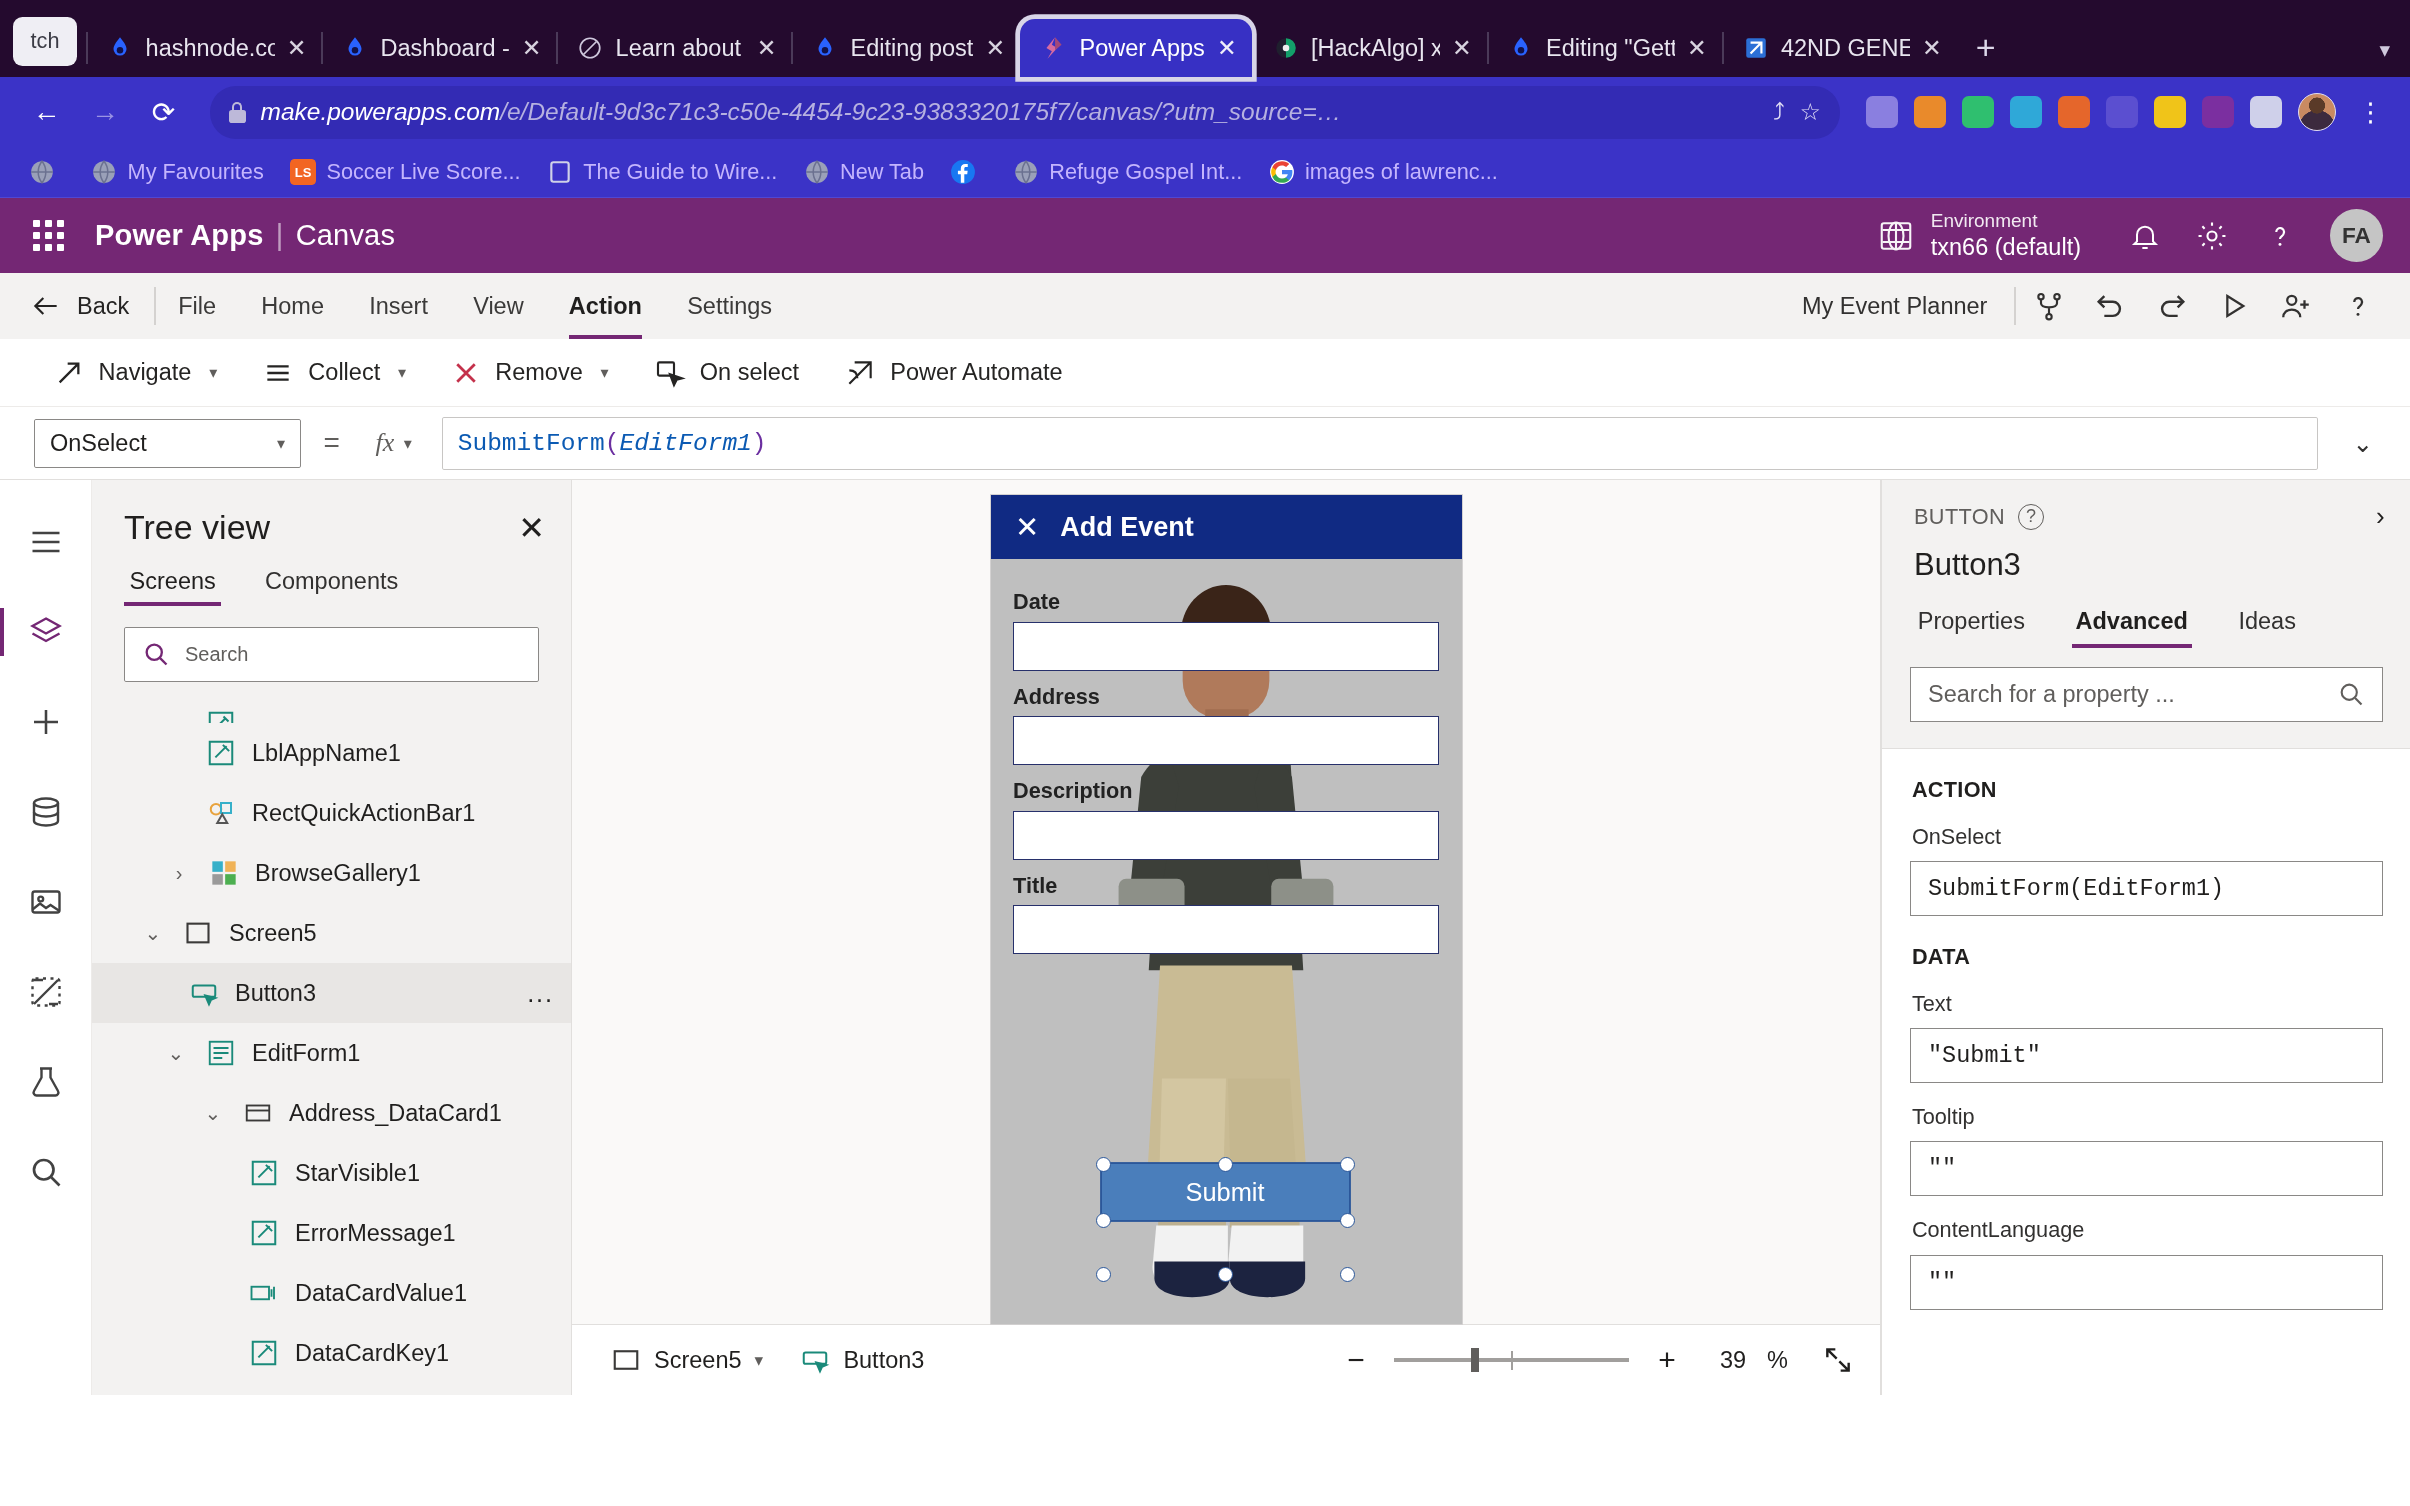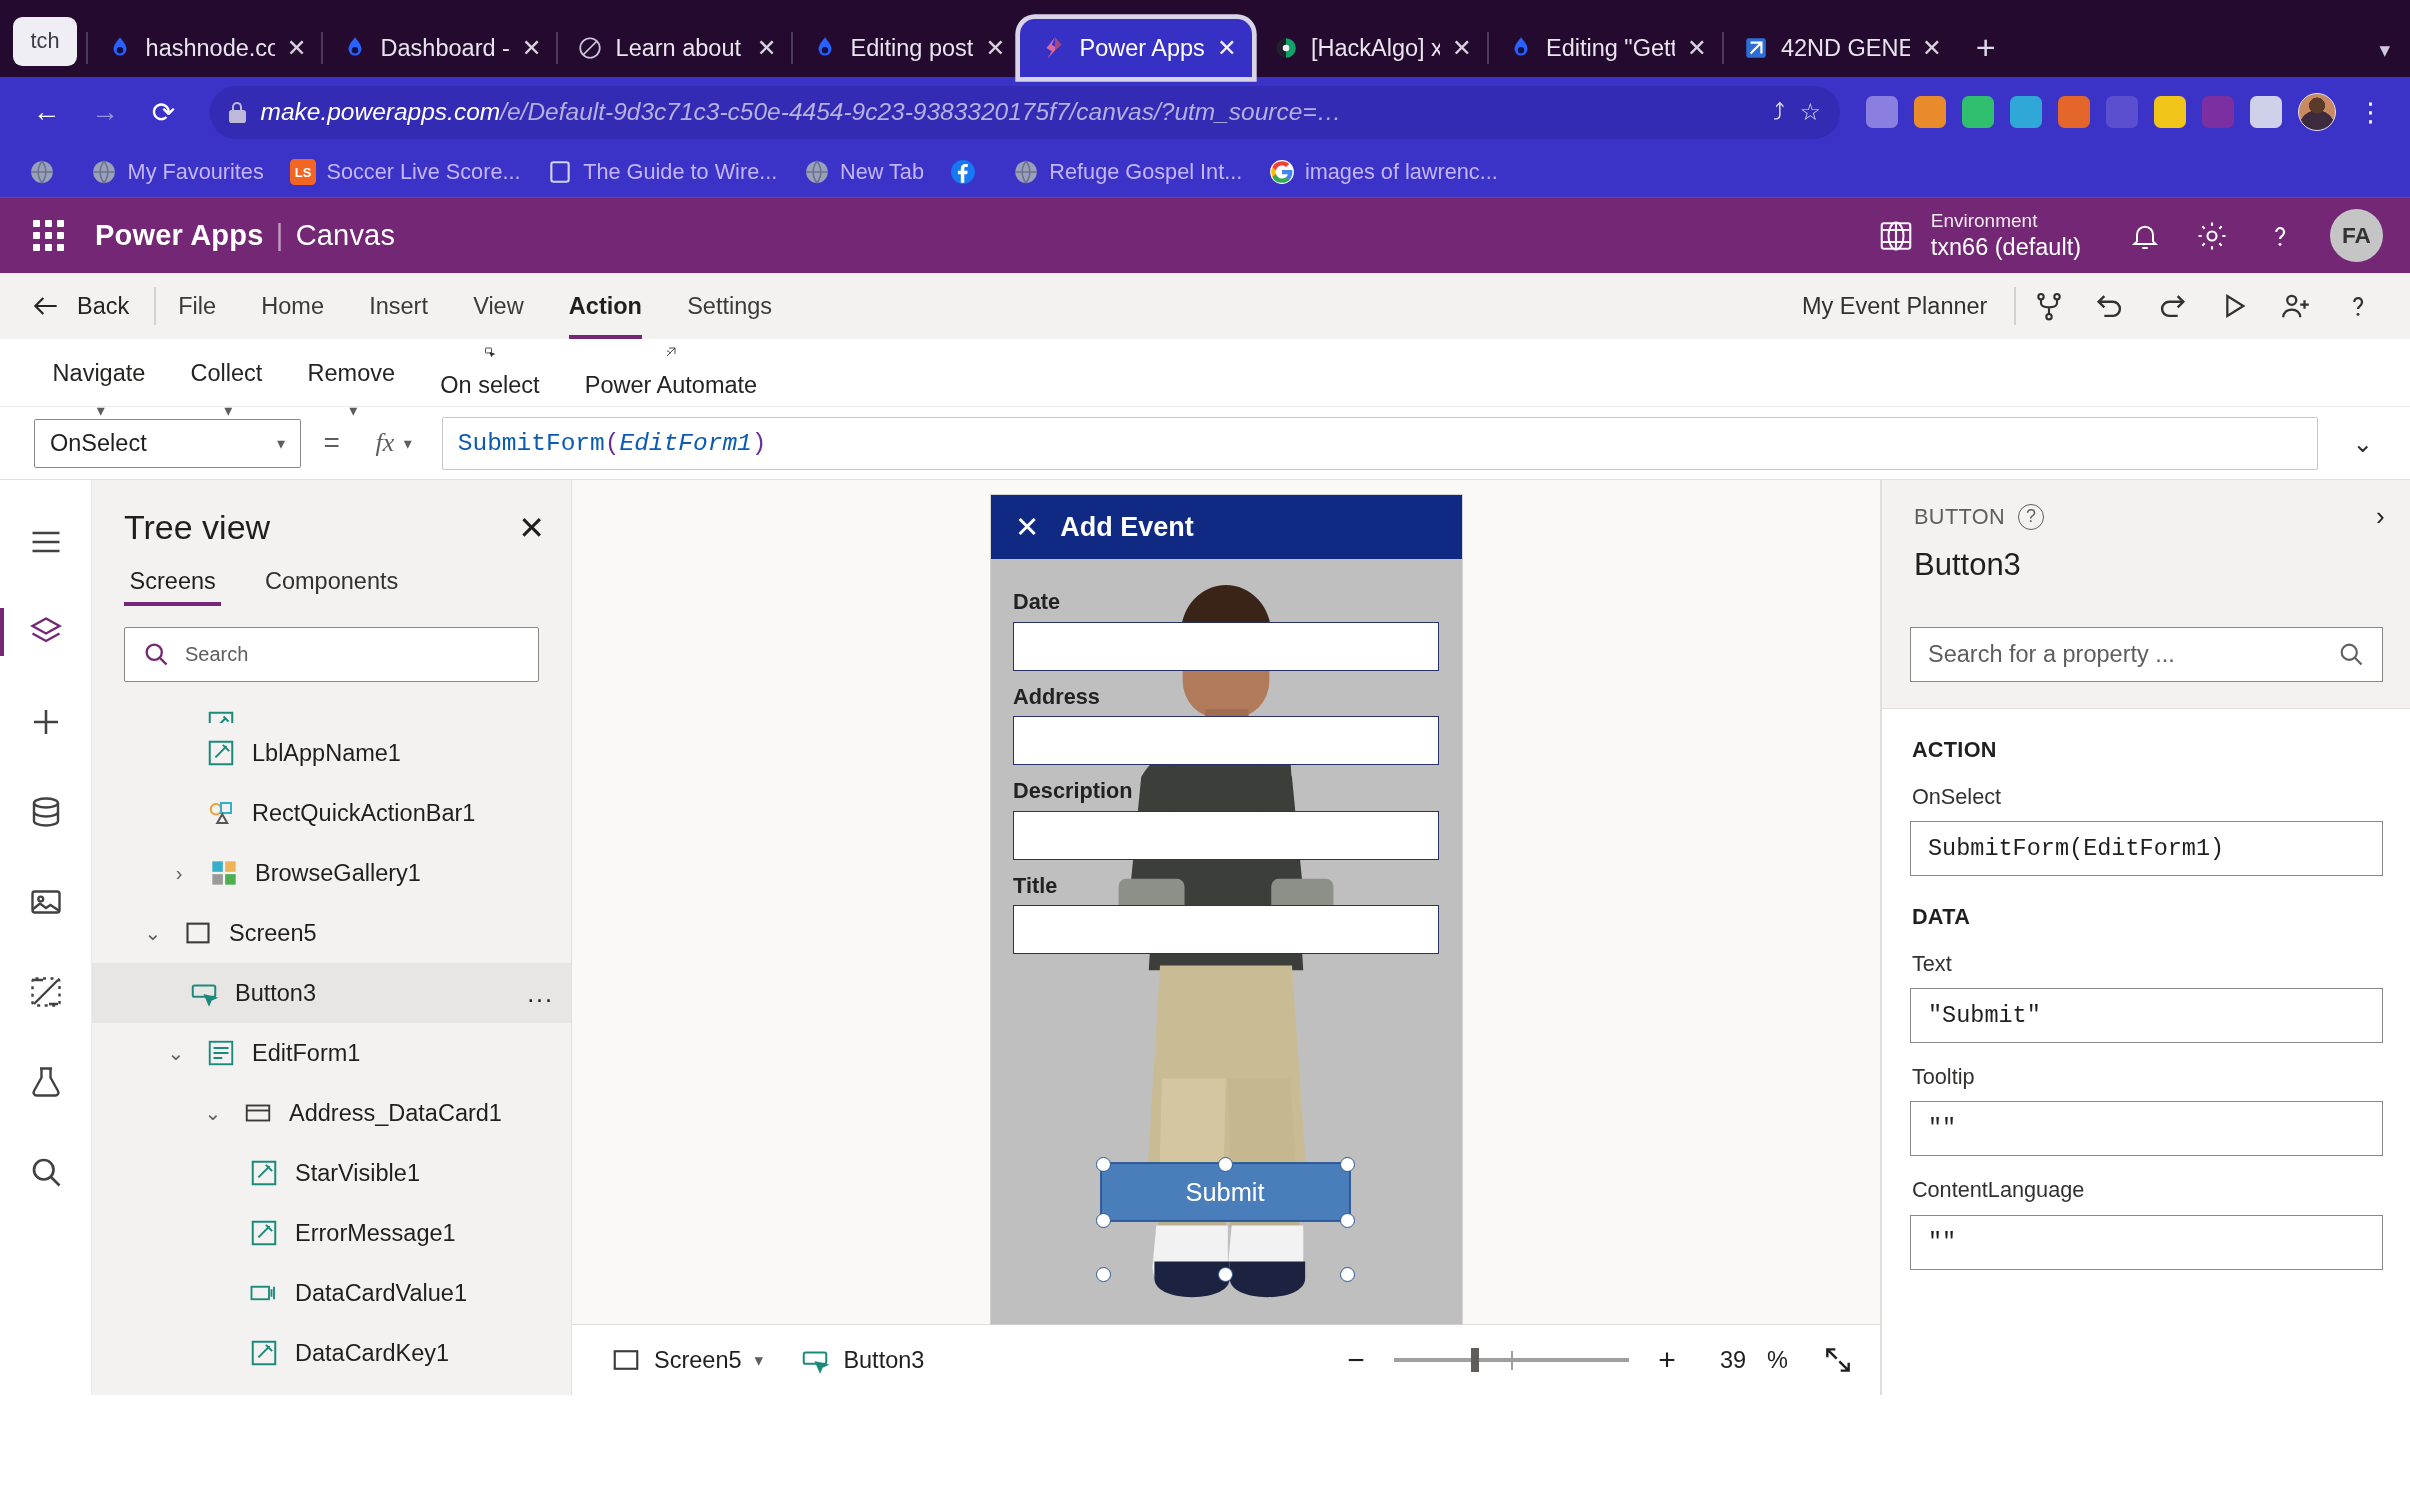--- a/index.html
+++ b/index.html
@@ -190,21 +190,21 @@
   .cmdbar {
     height: 68px; background: #fff;
     display: flex; align-items: center;
     padding-left: 30px;
     gap: 0;
     border-bottom: 0.9px solid #edebe9;
   }
   .cmd {
     display: flex; align-items: center; gap: 14px;
     padding: 0 22.6px; height: 53px;
-    font-size: 23.5px; color: #252423; flex-direction: column;
+    font-size: 23.5px; color: #252423;
   }
   .cmd .caret { font-size: 16px; color: #605e5c; margin-left: 3.8px; }
 
   
   .fxbar {
     height: 73px; background: #fff;
     display: flex; align-items: center;
     padding: 0 21px 0 34px;
     gap: 17px;
     border-bottom: 0.9px solid #e1dfdd;
@@ -1061,20 +1061,25 @@
   </div>
 
   <div class="proppanel">
     <div class="pp-top">
       <div class="pp-kicker">
         <span>BUTTON</span>
         <span class="qmark">?</span>
         <span class="expand">›</span>
       </div>
       <div class="pp-name">Button3</div>
+      <div class="pp-tabs">
+        <span class="pp-tab">Properties</span>
+        <span class="pp-tab active">Advanced</span>
+        <span class="pp-tab">Ideas</span>
+      </div>
     </div>
 
     <div class="pp-searchwrap">
       <div class="pp-search">
         <span class="ph">Search for a property ...</span>
         <span class="mag">
           <svg width="28" height="28" viewBox="0 0 24 24" fill="none" stroke="#605e5c" stroke-width="1.8">
               <circle cx="10.5" cy="10.5" r="6.5"></circle>
               <path d="M15.5 15.5L21 21"></path>
             </svg>

